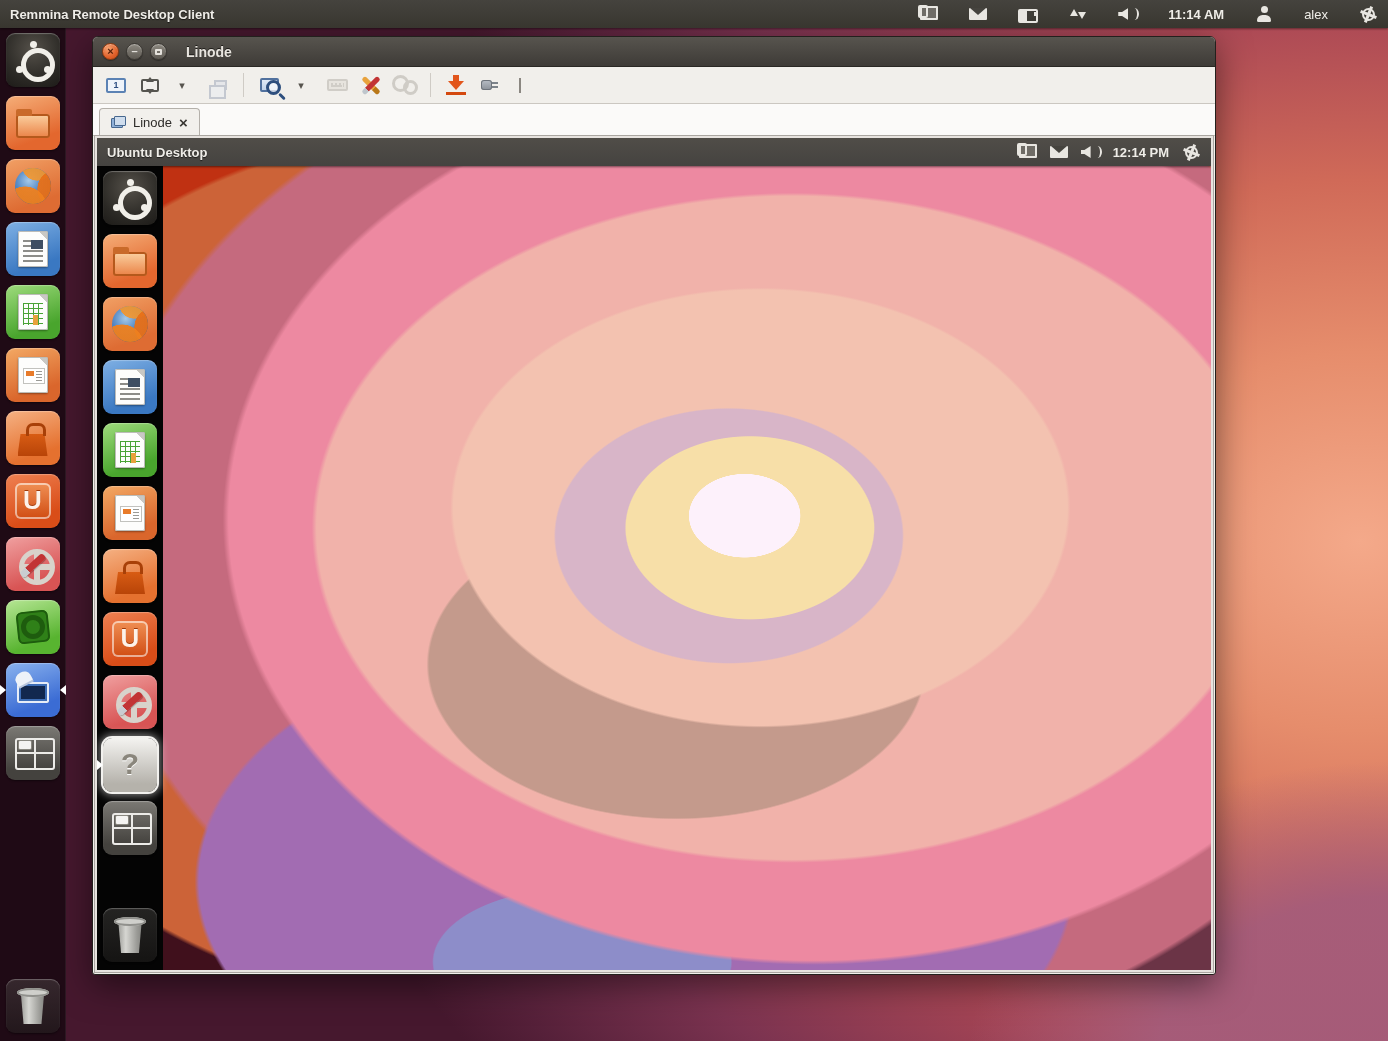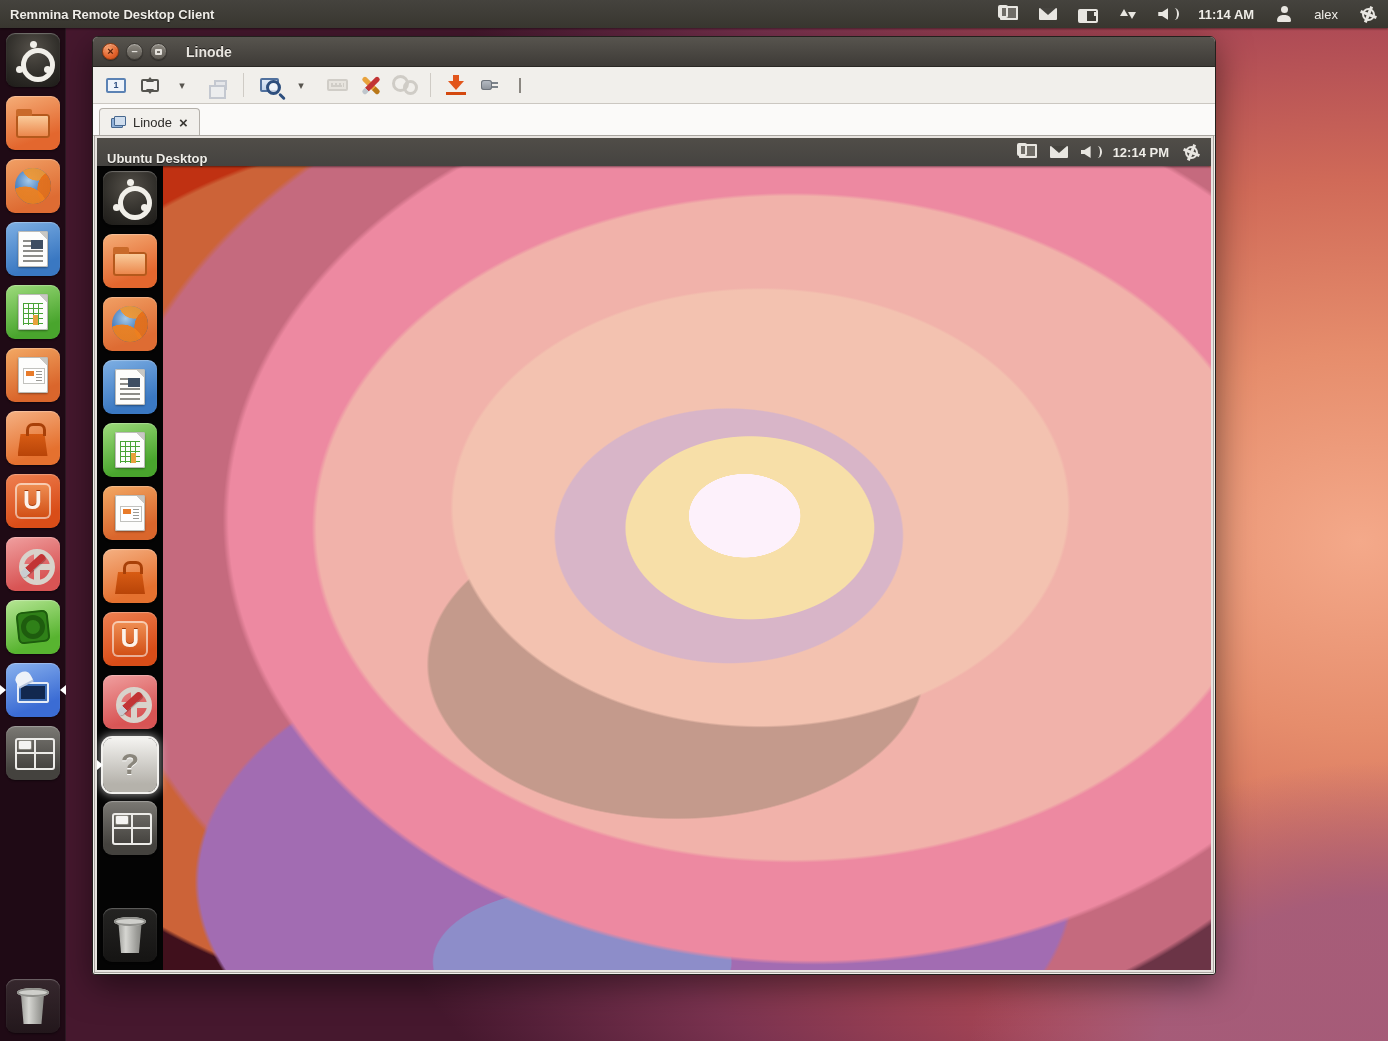--- a/index.html
+++ b/index.html
@@ -11,21 +11,21 @@
     background-image:
       radial-gradient(420px 300px at 100% 102%, rgba(165,92,122,.95) 0%, rgba(165,92,122,.95) 55%, rgba(165,92,122,0) 100%),
       radial-gradient(1100px 860px at 98% 52%, #f4a98a 0%, #e68d6c 22%, #d06a58 42%, #aa4755 62%, #7b3350 80%, #552039 94%, #46182e 100%);
   }
 
   
   #host-panel { position:absolute; left:0; top:0; right:0; height:28px; z-index:40;
     background:linear-gradient(#45433e,#38362f); box-shadow:0 1px 2px rgba(0,0,0,.45);
     display:flex; align-items:center; padding:10px 10px; }
   .panel-title { font-weight:bold; font-size:13px; color:#efede8; text-shadow:0 1px 1px rgba(0,0,0,.6); }
-  .tray { display:flex; align-items:center; gap:20px; margin-left:auto; height:100%; }
+  .tray { display:flex; align-items:center; gap:30px; margin-left:auto; height:100%; }
   .tray-text { font-weight:bold; color:#efede8; font-size:13px; }
   .tray-text[data-name="username-text"] { font-weight:normal; }
 
   
   .tri { position:relative; width:20px; height:18px; display:inline-block; }
   .tri::before,.tri::after { content:""; position:absolute; }
   .tri-network::before { right:0; bottom:3px; width:14px; height:10px; border:2px solid #e8e6e1; border-radius:1px; background:#6f6c66; }
   .tri-network::after  { left:0; top:0; width:6px; height:9px; border:2px solid #e8e6e1; border-radius:2px; }
   .tri-mail::before { left:1px; top:3px; width:18px; height:12px; background:#e8e6e1; border-radius:1px; }
   .tri-mail::after  { left:2px; top:3px; border-left:8px solid transparent; border-right:8px solid transparent; border-top:7px solid #45433e; }
@@ -212,21 +212,21 @@
   .tabic::after { content:""; position:absolute; right:0; top:0; width:10px; height:8px;
     border:1px solid #47688f; background:#cfdded; border-radius:1px; }
   .tab-close { font-weight:bold; font-size:15px; color:#3a3834; line-height:1; }
 
   
   .viewport { position:absolute; left:2px; right:2px; top:99px; bottom:2px;
     border:2px solid #e7e3df; box-shadow:0 0 0 1px #aaa6a1; background:#000; }
   .remote-screen { position:absolute; inset:0; overflow:hidden; }
   .remote-panel { position:absolute; left:0; right:0; top:0; height:28px;
     background:linear-gradient(#504d48,#454340); box-shadow:0 1px 2px rgba(0,0,0,.5);
-    display:flex; align-items:flex-end; padding:0 10px; z-index:5; }
+    display:flex; align-items:center; padding:0 10px; z-index:5; }
   .remote-panel .tray { gap:12px; }
   #remote-launcher { position:absolute; left:0; top:28px; bottom:0; width:66px; background:#040404; z-index:4; }
   #remote-wallpaper { position:absolute; left:66px; right:0; top:28px; bottom:0;
     background-color:#b23a3e;
     background-image:
       radial-gradient(56px 42px at 55.5% 43.5%, #fdf1fb 0%, #fdf1fb 99%, transparent 100%),
       radial-gradient(125px 92px at 56% 45%, #f7dfa8 0%, #f7dfa8 99%, transparent 100%),
       radial-gradient(175px 128px at 54% 46%, #d8b5c8 0%, #d8b5c8 99%, transparent 100%),
       radial-gradient(310px 220px at 57% 42.5%, #f3c2b0 0%, #f3c2b0 99%, transparent 100%),
       radial-gradient(250px 155px at 49% 62%, #c49a8c 0%, #c49a8c 99%, transparent 100%),

